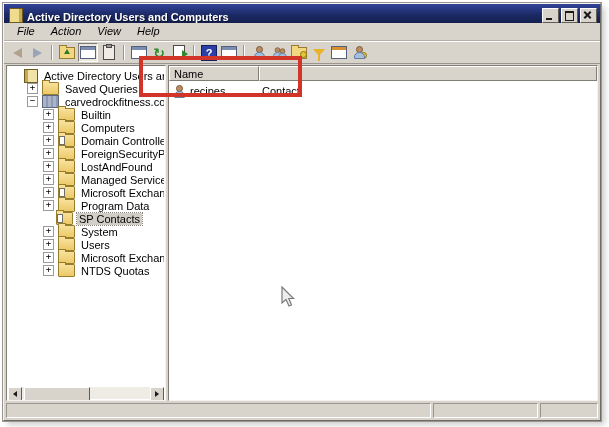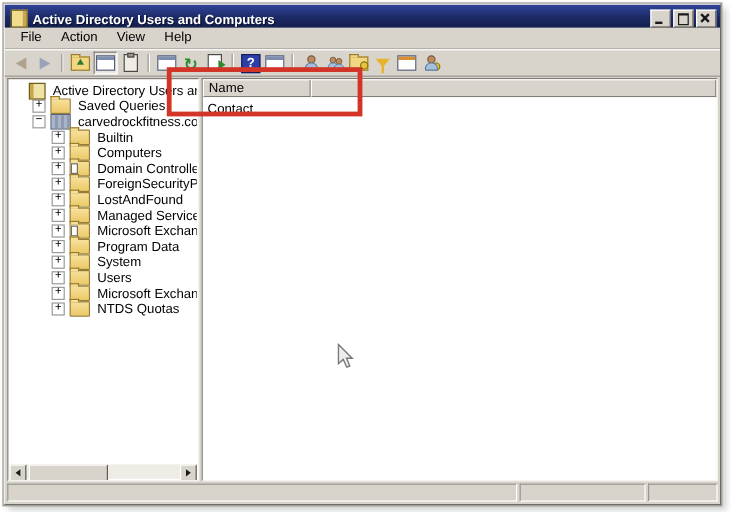--- a/index.html
+++ b/index.html
@@ -22,21 +22,21 @@
           border-right:1px solid #5f5b55;border-bottom:1px solid #5f5b55;
           position:relative;}
   .winbtn.min::after{content:"";position:absolute;left:3px;bottom:2px;width:6px;height:2px;background:#1a1a1a;}
   .winbtn.max::after{content:"";position:absolute;left:3px;top:2px;width:7px;height:7px;
                      border:1px solid #1a1a1a;border-top-width:2px;}
   .winbtn.close::before,.winbtn.close::after{content:"";position:absolute;left:2px;top:5px;width:9px;height:2px;background:#1a1a1a;}
   .winbtn.close::before{transform:rotate(45deg);}
   .winbtn.close::after{transform:rotate(-45deg);}
   
   .menubar{height:17px;flex:none;display:flex;align-items:center;padding-left:5px;gap:0;
-           border-bottom:1px solid #b5b1a9;}
+           border-bottom:1px solid #b5b1a9;font-style:italic;}
   .menu-item{padding:1px 8px 2px 8px;}
   
   .toolbar{height:21px;flex:none;display:flex;align-items:center;padding-left:4px;gap:2px;
            border-top:1px solid #fff;border-bottom:1px solid #9a968f;}
   .tb-sep{width:1px;height:15px;background:#9a968f;border-right:1px solid #fff;margin:0 3px;flex:none;}
   .tbtn{width:18px;height:17px;flex:none;display:flex;align-items:center;justify-content:center;position:relative;}
   .tbtn.pressed{border:1px solid;border-color:#807c76 #fff #fff #807c76;background:#e9e6df;}
   .arrow-l{width:0;height:0;border-top:5px solid transparent;border-bottom:5px solid transparent;border-right:9px solid #b0a28c;}
   .arrow-r{width:0;height:0;border-top:5px solid transparent;border-bottom:5px solid transparent;border-left:9px solid #9aa4b8;}
   .mini-folder{width:14px;height:10px;background:#f3d780;border:1px solid #997c2e;position:relative;}
@@ -269,20 +269,26 @@
             <span class="tlabel">Microsoft Exchange Securit</span>
           </div>
           <div class="trow">
             <span class="tind" style="width: 32px;"></span>
             <span class="texp">+</span>
             <span class="ticon folder"></span>
             <span class="tlabel">Program Data</span>
           </div>
           <div class="trow">
             <span class="tind" style="width: 32px;"></span>
+            <span class="texp empty"></span>
+            <span class="ticon ou"></span>
+            <span class="tlabel sel">SP Contacts</span>
+          </div>
+          <div class="trow">
+            <span class="tind" style="width: 32px;"></span>
             <span class="texp">+</span>
             <span class="ticon folder"></span>
             <span class="tlabel">System</span>
           </div>
           <div class="trow">
             <span class="tind" style="width: 32px;"></span>
             <span class="texp">+</span>
             <span class="ticon folder"></span>
             <span class="tlabel">Users</span>
           </div>
@@ -313,20 +319,24 @@
 
     <div class="pane-gap"></div>
 
     <div class="pane list-pane">
       <div class="lv-header">
         <span class="hcell c0">Name</span>
         <span class="hcell fill"></span>
       </div>
       <div class="lv-body">
           <div class="lv-row">
+            <span class="lcell c0">
+              <span class="person"></span>
+              <span>recipes</span>
+            </span>
             <span class="lcell c1">Contact</span>
             <span class="lcell c2"></span>
           </div>
         </div>
     </div>
 
   </div>
 
   <div class="statusbar">
     <span class="spanel s0"></span>

